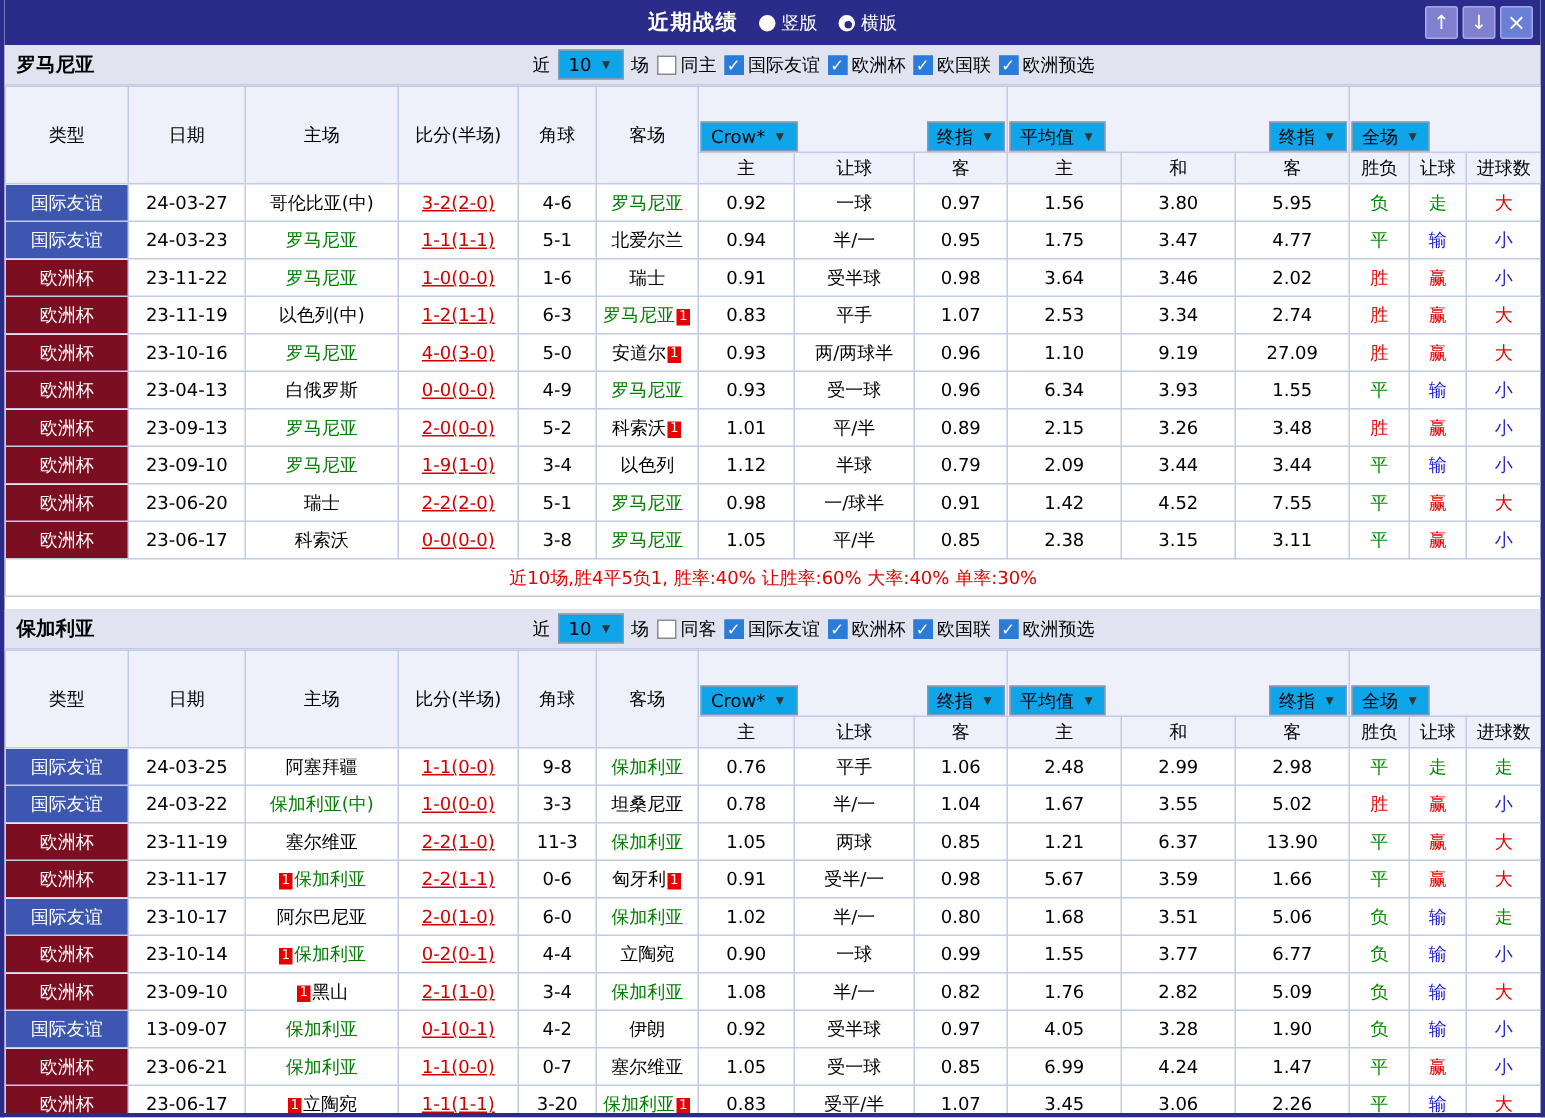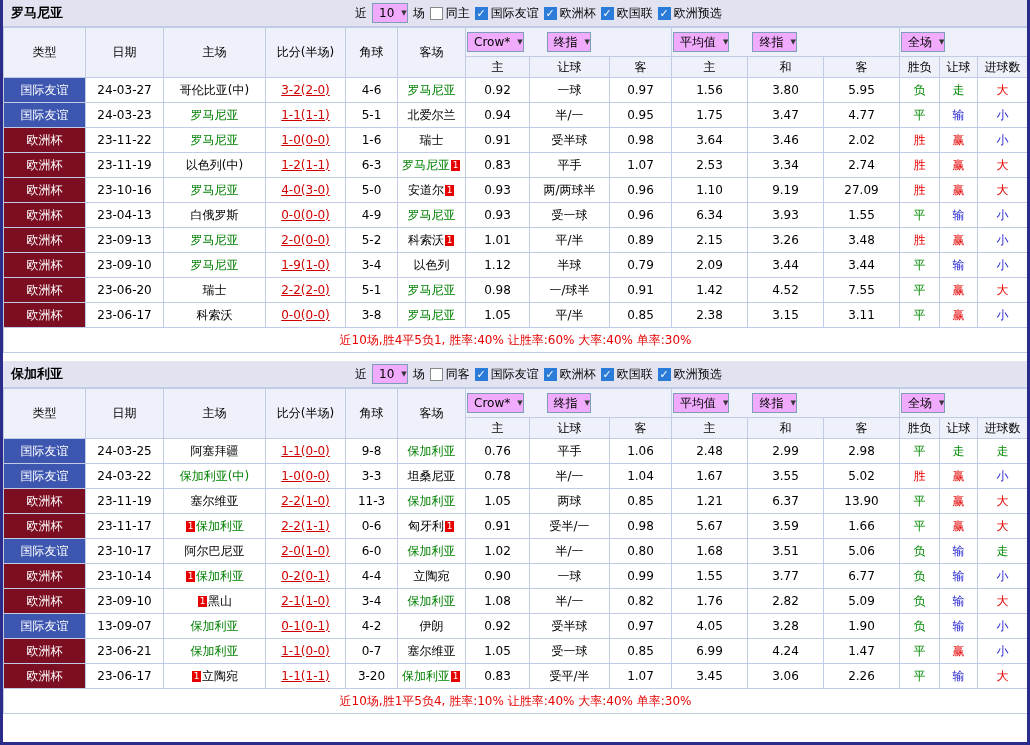--- a/index.html
+++ b/index.html
@@ -30,50 +30,68 @@
   .section-header { height:27px; background:var(--section-header-bg,#e2e3f1);
                     border-bottom:1px solid var(--grid-border,#c2cbe5);
                     position:relative; display:flex; align-items:center; }
   .team-name { font-weight:bold; font-size:13px; margin-left:8px; }
   .filters { position:absolute; left:352px; top:0; height:100%; display:flex; align-items:center; gap:5px; }
   .chk { display:inline-flex; align-items:center; gap:3px; cursor:pointer; }
   .checkbox { width:13px; height:13px; border:1px solid #8a8a8a; background:#fff; display:inline-block;
               font-size:11px; line-height:12px; text-align:center; color:#fff; }
   .checkbox.checked { background:var(--checkbox-checked,#2b7cd9); border-color:var(--checkbox-checked,#2b7cd9); }
 
-  .mini-select { border:1px solid #7f9db9; background:#f0abfc; height:20px; display:inline-flex;
-                 align-items:center; padding:0 0 0 6px; gap:7px; font-size:12px; cursor:pointer;
+  .mini-select { border:1px solid #7f9db9; background:#0ea5e9; height:20px; display:inline-flex;
+                 align-items:center; padding:0 8px 0 6px; gap:7px; font-size:12px; cursor:pointer;
                  white-space:nowrap; }
   .mini-select .arrow { font-size:7px; color:#333; }
 
   
   table.results { width:1024px; border-collapse:collapse; table-layout:fixed; }
   .results th, .results td { border:1px solid var(--grid-border,#c2cbe5); text-align:center;
         font-weight:normal; font-size:12px; padding:0 1px; height:25px; overflow:hidden; white-space:nowrap; }
   .results thead th { background:var(--header-bg,#eff1fa); }
   .results thead tr.h1 th { height:29px; }
   .results thead tr.h2 th { height:21px; }
-  .sel-group { display:flex; justify-content:flex-start; align-items:center; gap:23px; }
+  .sel-group { display:flex; justify-content:space-between; align-items:center; gap:18px;margin-top:23px; }
 
   td.badge-friendly { background:var(--friendly-badge,#3d56b0); color:#fff; }
   td.badge-eurocup  { background:var(--eurocup-badge,#7c0e22); color:#fff; }
   .team-green { color:var(--focal-team,#008000); }
   .score { color:var(--score,#d10000);text-decoration:underline; }
   .c-red   { color:var(--win,#e60000); }
   .c-green { color:var(--draw,#008a00); }
   .c-blue  { color:var(--lose,#1f1fd0); }
   .card { display:inline-block; background:#e60000; color:#fff; font-size:9px; line-height:11px;
           width:9px; height:11px; text-align:center; vertical-align:1px; margin:0 1px; }
   tr.summary td { color:var(--win,#e60000); height:25px; background:#fff; }
 </style>
 </head>
 <body>
 
 <div class="page">
 
+  <div class="titlebar">
+    <div class="tb-center">
+      <span class="tb-title">近期战绩</span>
+      <span class="radio-opt">
+        <span class="radio-dot"></span>
+        <span>竖版</span>
+      </span>
+      <span class="radio-opt">
+        <span class="radio-dot checked"></span>
+        <span>横版</span>
+      </span>
+    </div>
+    <div class="tb-buttons">
+      <button class="tb-btn"><span>↑</span></button>
+      <button class="tb-btn"><span>↓</span></button>
+      <button class="tb-btn close"><span>×</span></button>
+    </div>
+  </div>
 
   <div class="section">
     <div class="section-header">
       <span class="team-name">罗马尼亚</span>
       <div class="filters">
         <span>近</span>
         <span class="mini-select">
           <span>10</span>
             <span class="arrow">▼</span>
         </span>

